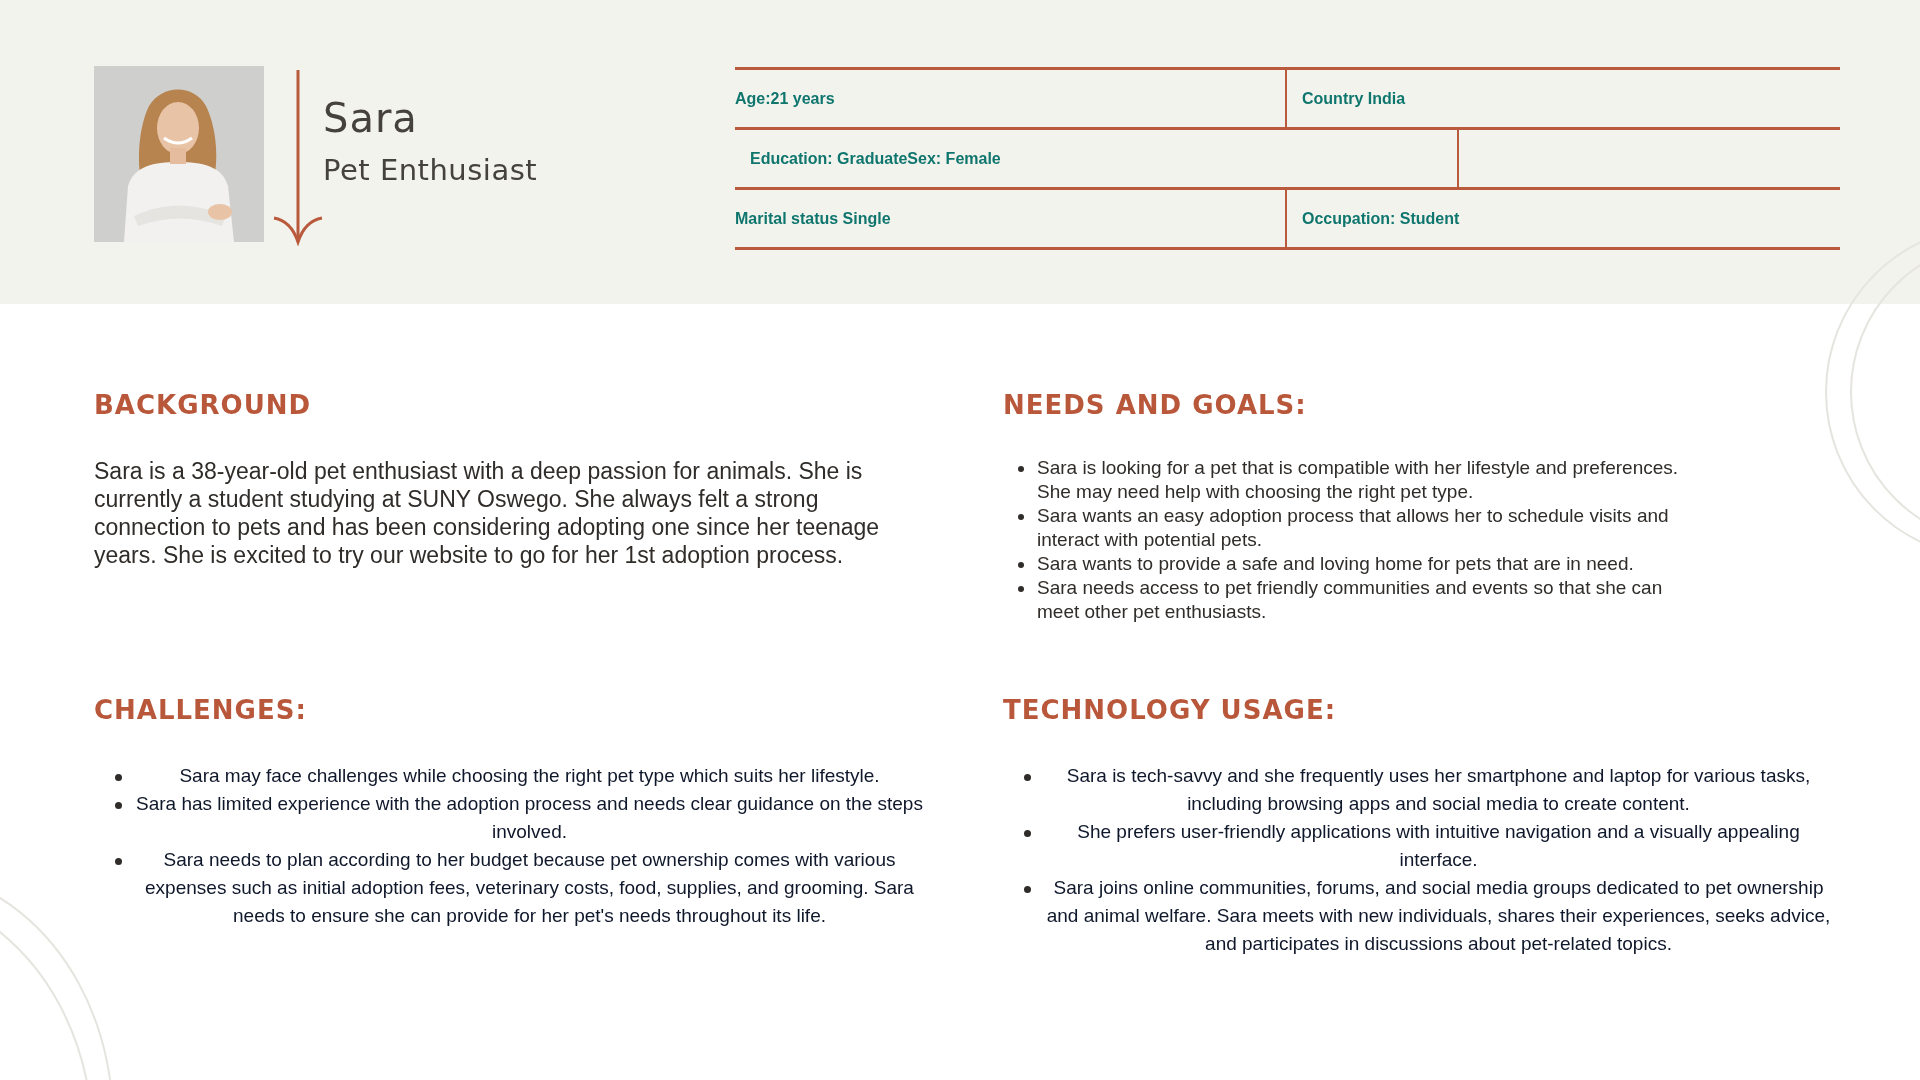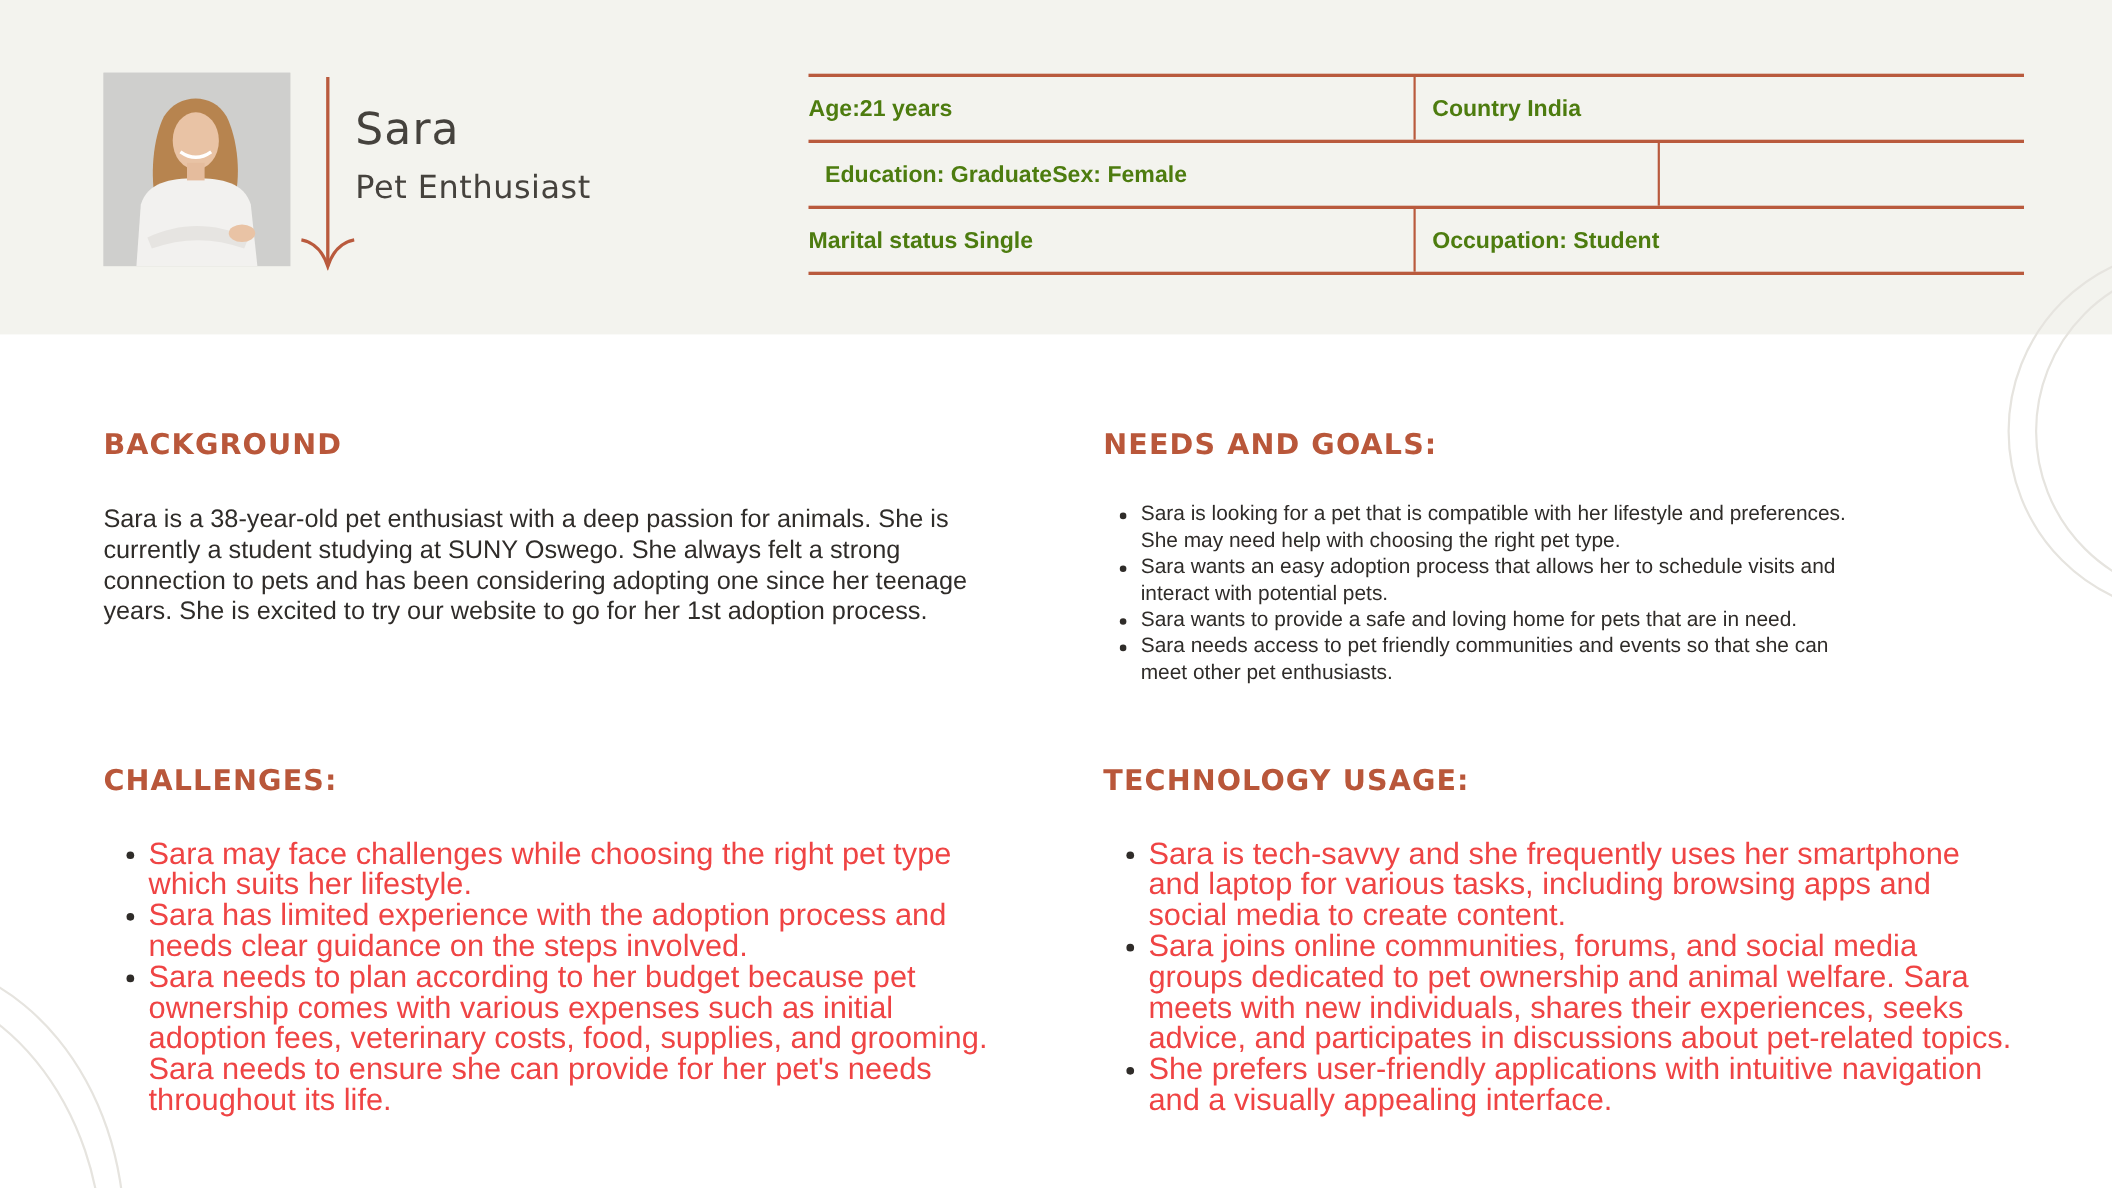--- a/index.html
+++ b/index.html
@@ -35,40 +35,40 @@
     font-family: "DejaVu Sans", sans-serif;
   }
 
   .info-table {
     position: absolute; left: 735px; top: 67px; width: 1105px;
     border-top: 3px solid #b95a3d;
   }
   .info-row { display: flex; height: 57px; border-bottom: 3px solid #b95a3d; }
   .info-cell {
     display: flex; align-items: center;
-    font-size: 21px; color: #4d7c0f; font-weight: 600;
+    font-size: 16px; color: #0f766e; font-weight: 600;
   }
   .info-cell.left { width: 550px; border-right: 2px solid #b95a3d; }
   .info-cell.right { padding-left: 15px; }
 
   .section { position: absolute; }
   .sec-title {
     font-size: 26px; font-weight: 700; color: #b9573a; letter-spacing: 1px;
     font-family: "DejaVu Sans", sans-serif; margin: 0;
   }
   .bg-text {
     margin-top: 37px; font-size: 23px; line-height: 28px; color: #2f2c29; width: 830px;
   }
   ul { margin: 0; padding: 0; list-style: none; }
   li { position: relative; }
   li .bullet {
     position: absolute; width: 7px; height: 7px; border-radius: 50%; background: #2f2c29;
   }
   .list-big { margin-top: 37px; }
-  .list-big li { font-size: 28px; line-height: 28px; color: #ef4444; padding-left: 41px; }
+  .list-big li { font-size: 19px; line-height: 28px; color: #0f172a; padding-left: 41px; text-align: center; }
   .list-big li .bullet { left: 21px; top: 12px; }
   .list-small { margin-top: 37px; }
   .list-small li { font-size: 19px; line-height: 24px; color: #2f2c29; padding-left: 34px; }
   .list-small li .bullet { left: 15px; top: 10px; width: 6px; height: 6px; }
 </style>
 </head>
 <body>
 
 <div class="header-band"></div>
 
@@ -138,16 +138,16 @@
     <li><span class="bullet"></span><span>Sara may face challenges while choosing the right pet type which suits her lifestyle.</span></li>
     <li><span class="bullet"></span><span>Sara has limited experience with the adoption process and needs clear guidance on the steps involved.</span></li>
     <li><span class="bullet"></span><span>Sara needs to plan according to her budget because pet ownership comes with various expenses such as initial adoption fees, veterinary costs, food, supplies, and grooming. Sara needs to ensure she can provide for her pet's needs throughout its life.</span></li>
   </ul>
 </div>
 
 <div class="section" style="left:1003px; top:695px;">
   <h2 class="sec-title">TECHNOLOGY USAGE:</h2>
   <ul class="list-big" style="width:830px;">
     <li><span class="bullet"></span><span>Sara is tech-savvy and she frequently uses her smartphone and laptop for various tasks, including browsing apps and social media to create content.</span></li>
+    <li><span class="bullet"></span><span>She prefers user-friendly applications with intuitive navigation and a visually appealing interface.</span></li>
     <li><span class="bullet"></span><span>Sara joins online communities, forums, and social media groups dedicated to pet ownership and animal welfare. Sara meets with new individuals, shares their experiences, seeks advice, and participates in discussions about pet-related topics.</span></li>
-    <li><span class="bullet"></span><span>She prefers user-friendly applications with intuitive navigation and a visually appealing interface.</span></li>
   </ul>
 </div>
 
 </body></html>

